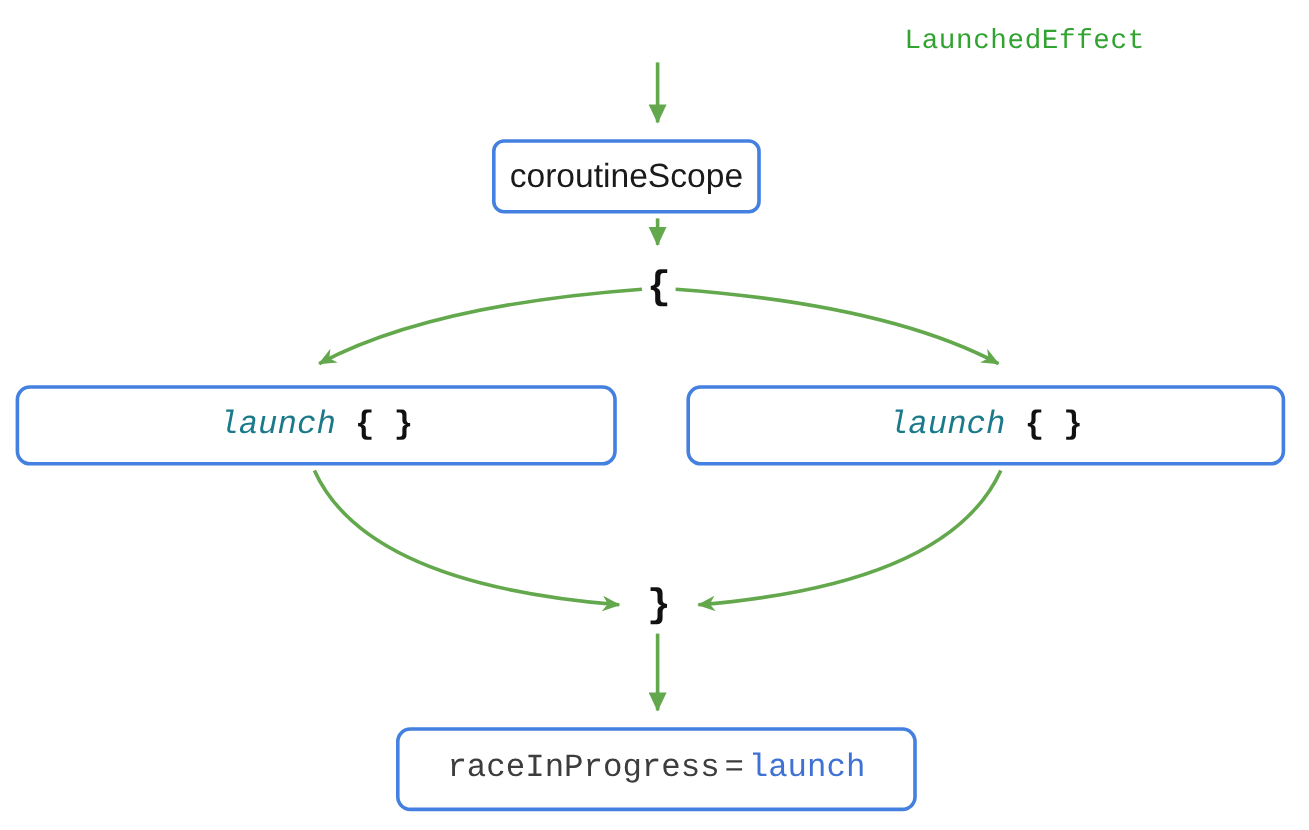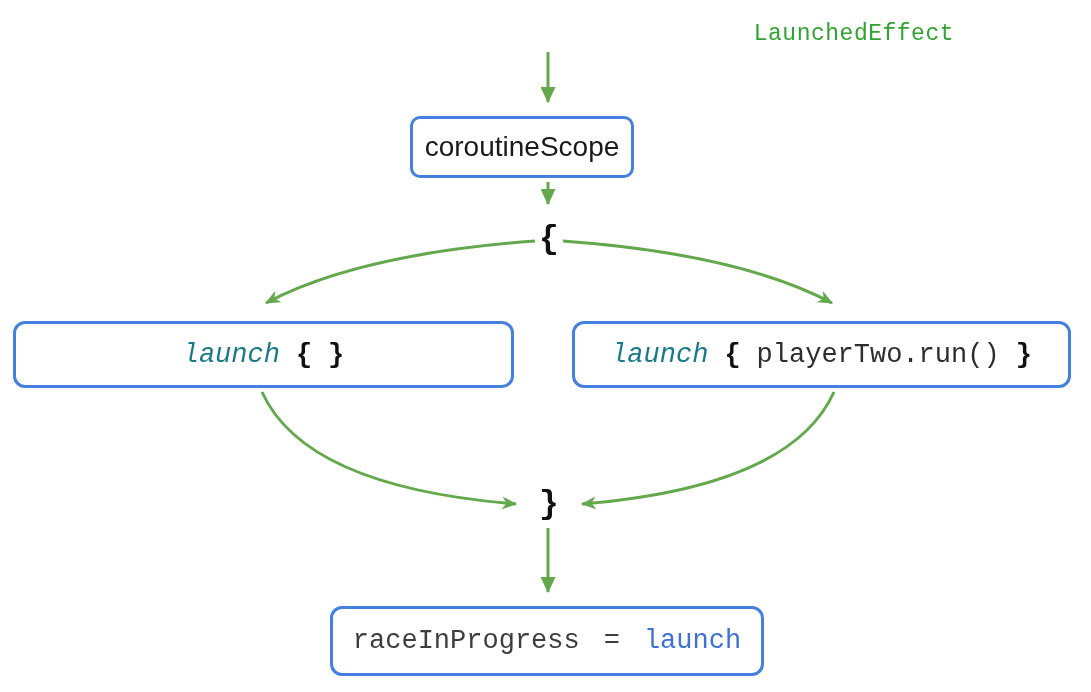--- a/index.html
+++ b/index.html
@@ -93,21 +93,21 @@
     font-weight: 700;
     color: var(--brace-black);
   }
   .brace.open  { top: 220px; }
   .brace.close { top: 485px; }
   .node.result {
     left: 330px; top: 606px;
     width: 434px; height: 70px;
     font-size: 27px;
     color: var(--result-text);
-    gap: 24px;
+    gap: 4px;
     white-space: nowrap;
     justify-content: center;
   }
   .val { color: var(--value-blue); }
 </style>
 </head>
 <body>
 
 <div id="canvas">
 
@@ -139,21 +139,20 @@
 
   <div class="node code left">
     <span class="kw">launch</span>
     <span class="br">{</span>
     <span class="br">}</span>
   </div>
 
   <div class="node code right">
     <span class="kw">launch</span>
     <span class="br">{</span>
-    <span>playerTwo.run()</span>
     <span class="br">}</span>
   </div>
 
   <div class="brace close">}</div>
 
   <div class="node result">
     <span>raceInProgress</span>
     <span>=</span>
     <span class="val">launch</span>
   </div>

